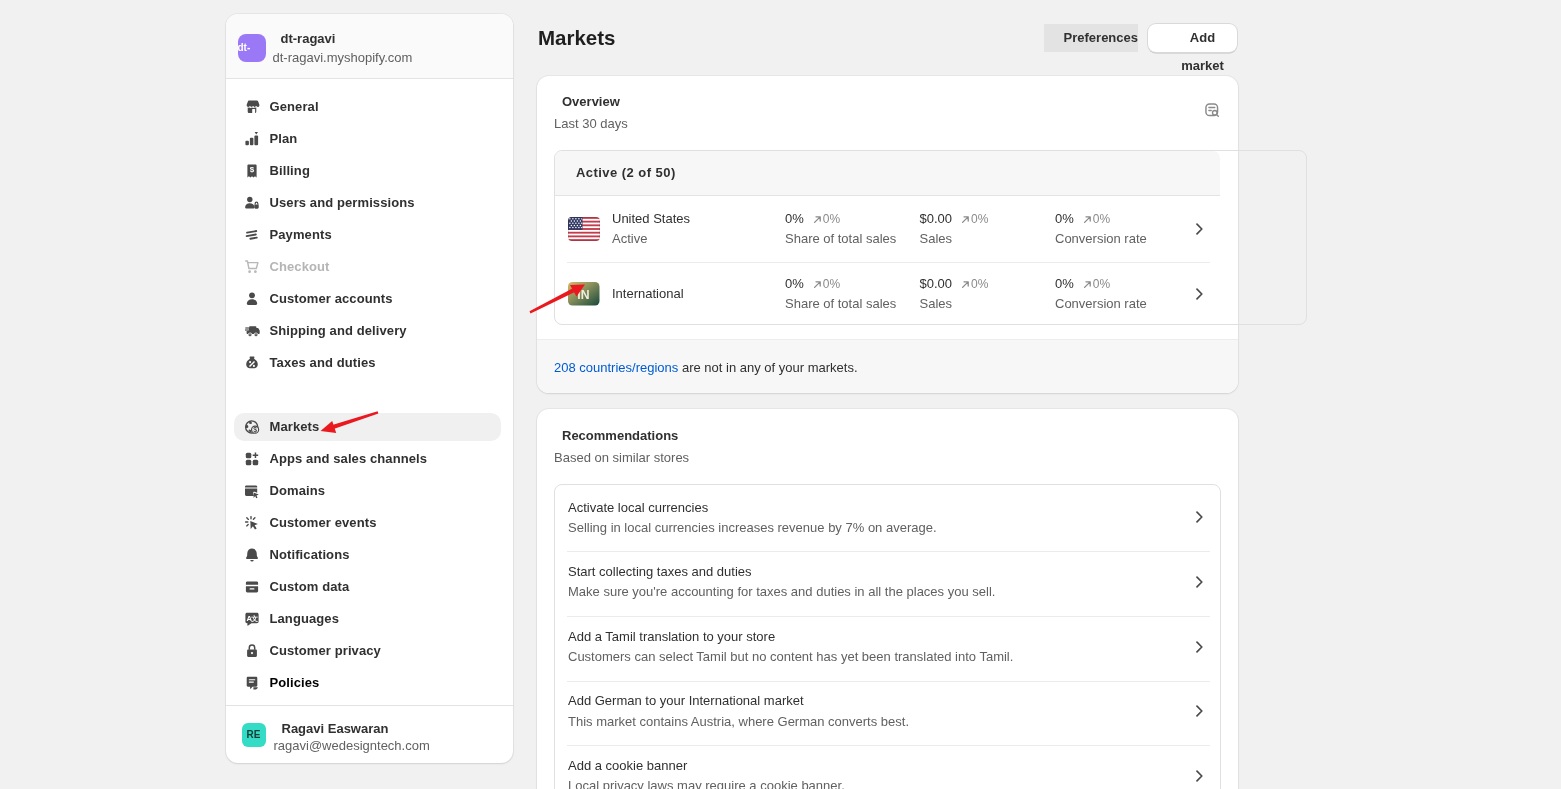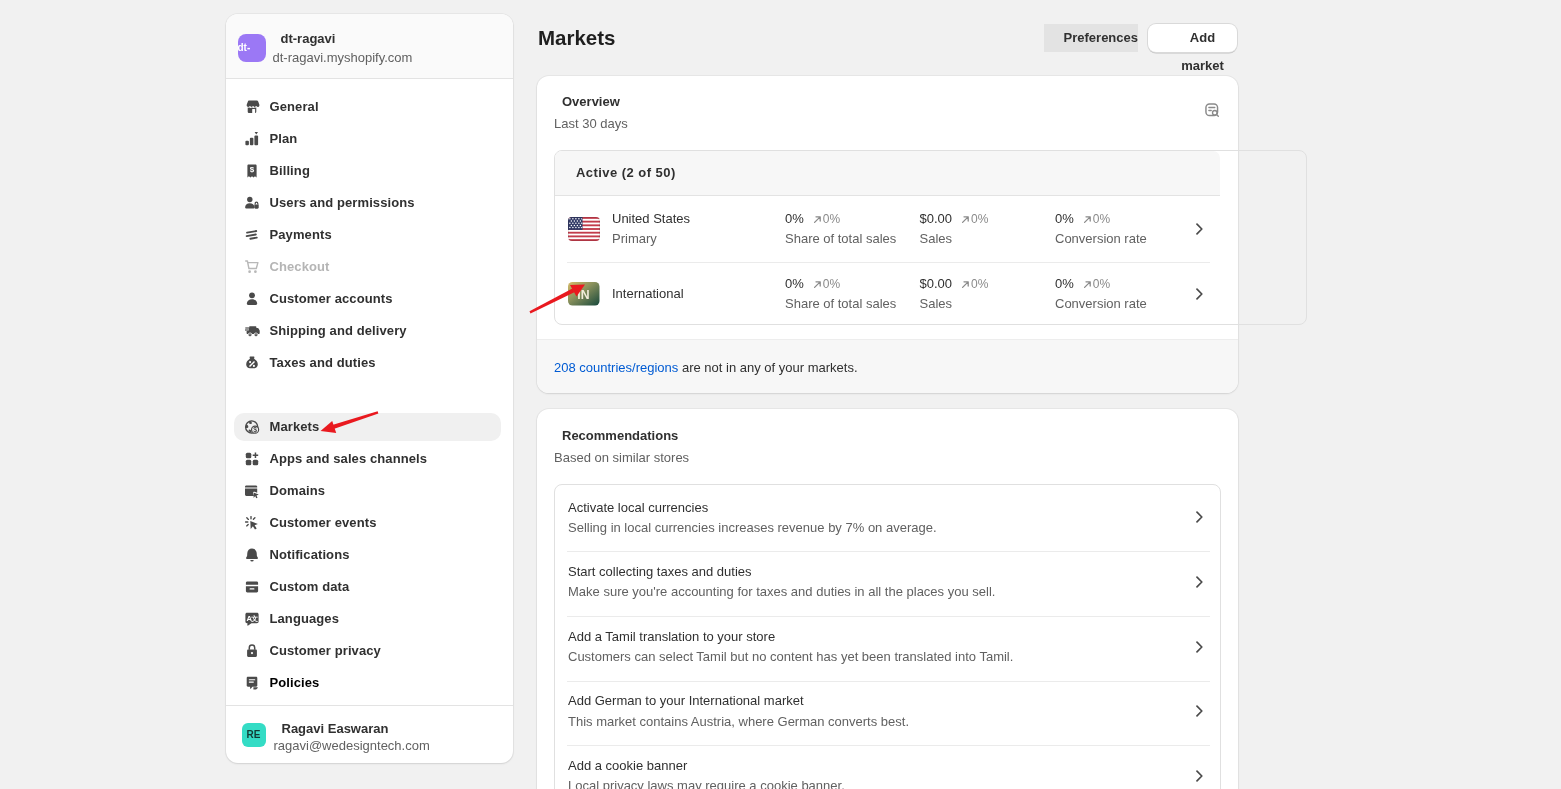--- a/index.html
+++ b/index.html
@@ -255,21 +255,21 @@
 <circle cx="1.9" cy="10.6" r="0.75"></circle>
             <circle cx="4.9" cy="10.6" r="0.75"></circle>
             <circle cx="7.9" cy="10.6" r="0.75"></circle>
             <circle cx="10.9" cy="10.6" r="0.75"></circle>
             <circle cx="13.4" cy="10.6" r="0.6"></circle>
 </g>
 </g>
 <rect x="0.5" y="0.5" width="31" height="23" rx="3.5" fill="none" stroke="rgba(0,0,0,.10)"></rect>
 </svg>
     <div class="abs t13" style="left:57px; top:58px;">United States</div>
-    <div class="abs g13" style="left:57px; top:77.5px;">Primary</div>
+    <div class="abs g13" style="left:57px; top:77.5px;">Active</div>
     <div class="abs t13" style="left:230px; top:58.0px;">0%</div>
 <svg class="abs" style="left:257.8px; top:63.5px;" width="9" height="9" viewBox="0 0 9 9">
 <path d="M1.6 7.4 6.9 2.1 M3 1.8 7.2 1.8 7.2 6" fill="none" stroke="#8a8a8a" stroke-width="1.3" stroke-linecap="round" stroke-linejoin="round"></path>
       </svg>
 <div class="abs" style="left:267.8px; top:59.0px; font-size:12px; line-height:18px; color:#8a8a8a;">0%</div>
 <div class="abs g13" style="left:230px; top:77.5px;">Share of total sales</div>
     <div class="abs t13" style="left:364.5px; top:58.0px;">$0.00</div>
 <svg class="abs" style="left:406.0px; top:63.5px;" width="9" height="9" viewBox="0 0 9 9">
 <path d="M1.6 7.4 6.9 2.1 M3 1.8 7.2 1.8 7.2 6" fill="none" stroke="#8a8a8a" stroke-width="1.3" stroke-linecap="round" stroke-linejoin="round"></path>
       </svg>

